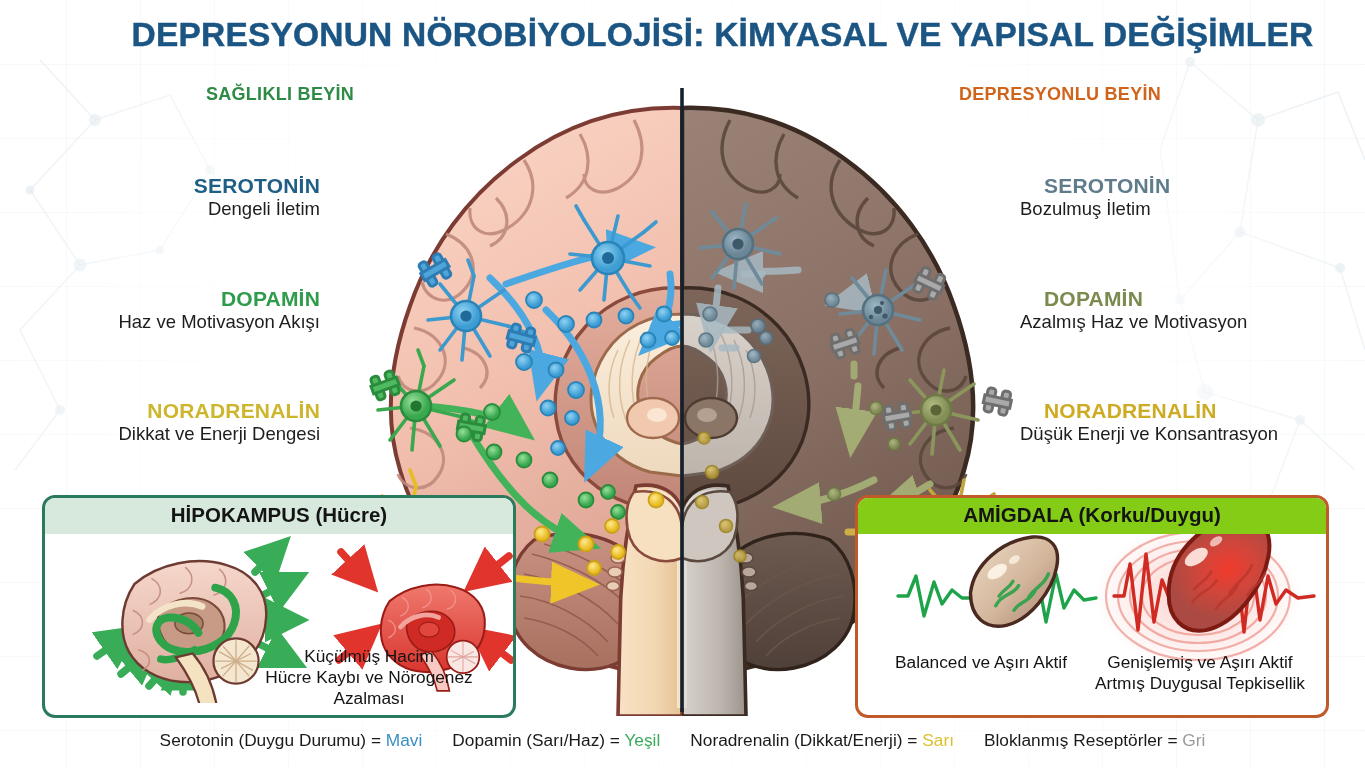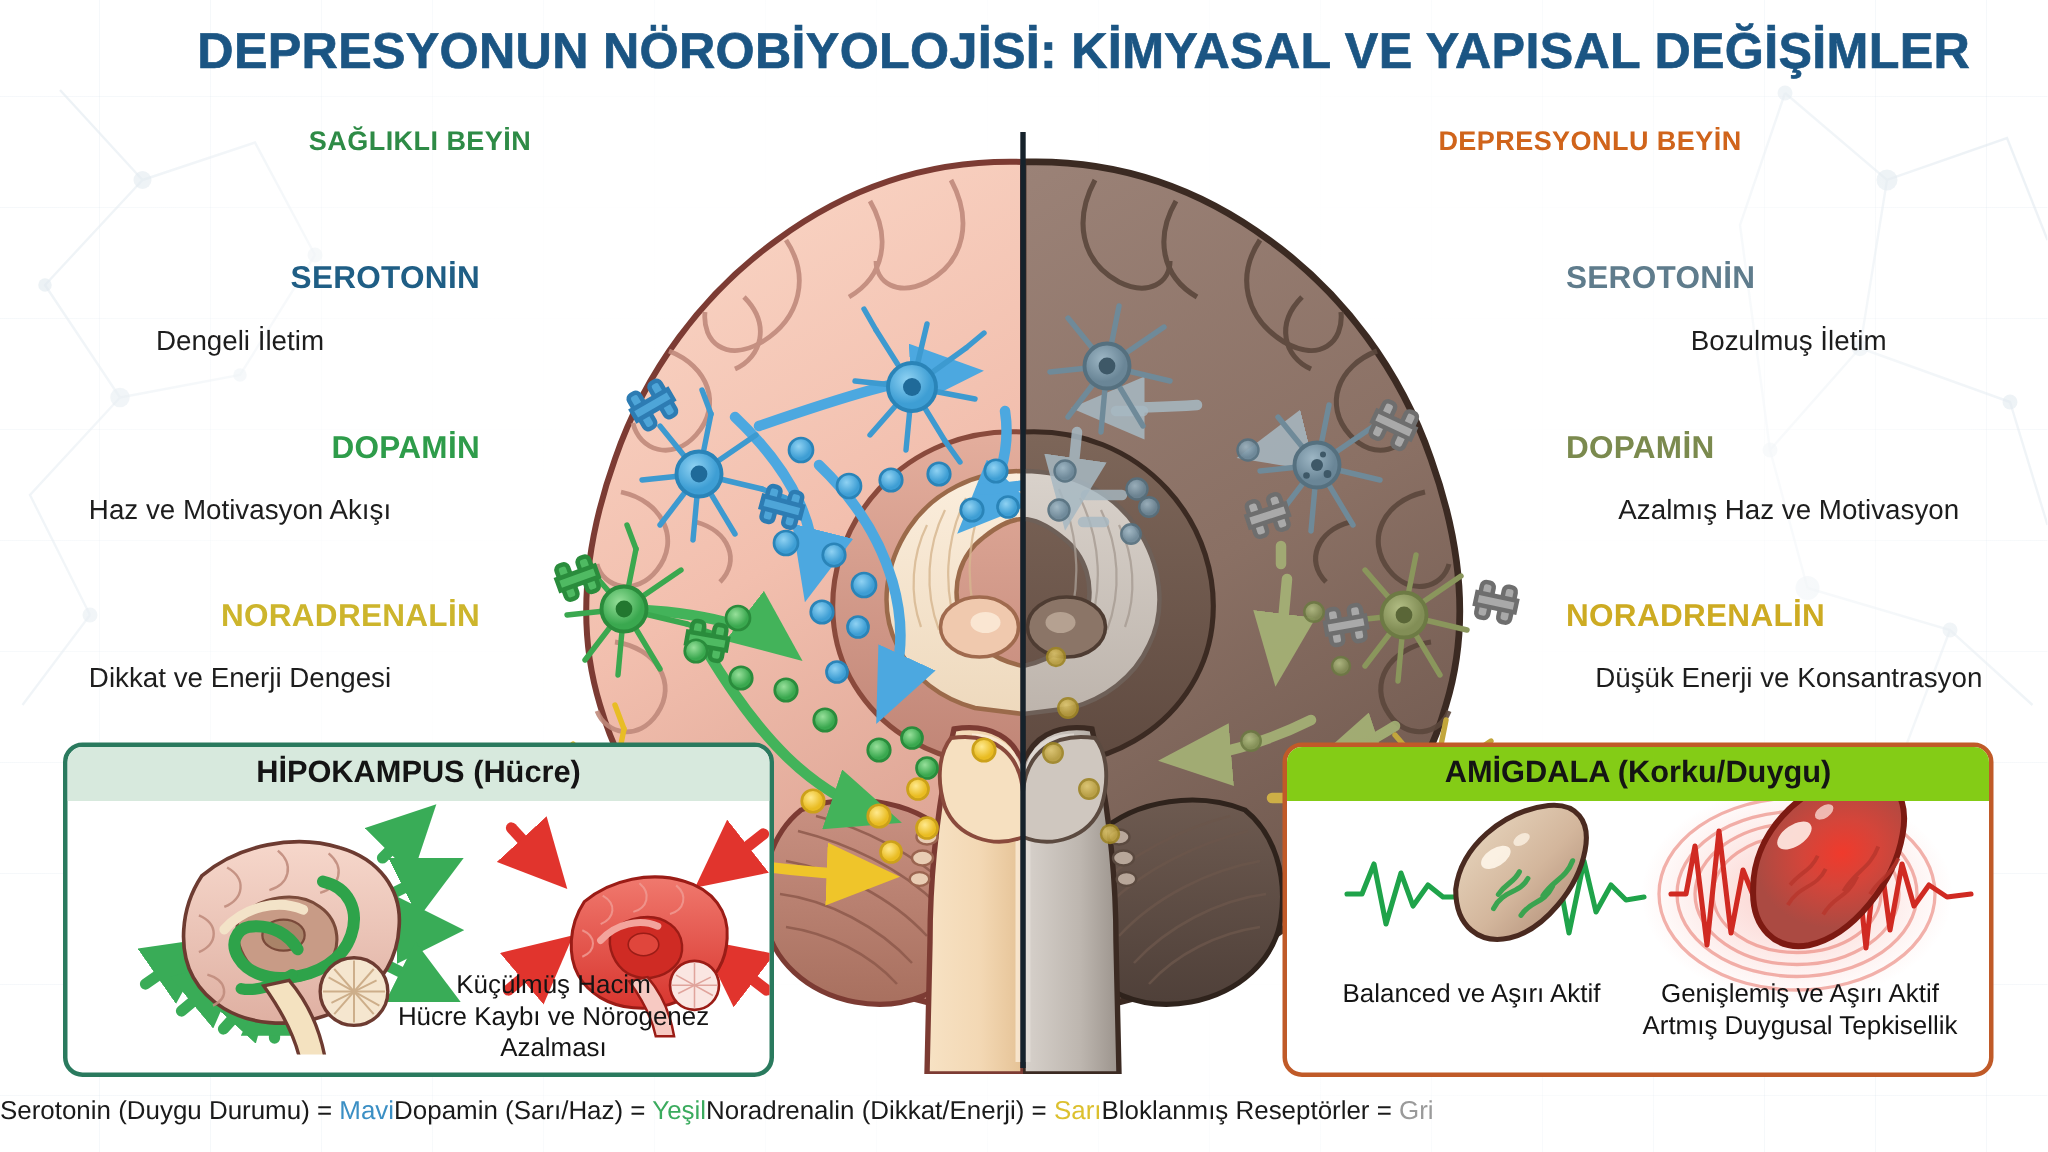--- a/index.html
+++ b/index.html
@@ -36,21 +36,21 @@
   }
 
   
   .side-h{position:absolute;font-size:18px;font-weight:bold;letter-spacing:.3px;}
   .side-h.left{left:100px;top:84px;width:360px;text-align:center;color:#2e8b46;}
   .side-h.right{left:880px;top:84px;width:360px;text-align:center;color:#d0641b;}
 
   
   .nt{position:absolute;}
   .nt .nt-t{font-size:21px;font-weight:bold;line-height:1.06;letter-spacing:.2px;padding-left:24px;}
-  .nt .nt-s{font-size:18.5px;color:#1d1d1d;line-height:1.18;margin-top:19px;text-align:center;}
+  .nt .nt-s{font-size:18.5px;color:#1d1d1d;line-height:1.18;margin-top:1px;}
   .nt.l{text-align:right;width:320px;}
   .nt.r{text-align:left;width:345px;}
 
   
   .brainwrap{position:absolute;left:318px;top:88px;width:728px;height:628px;}
   .brainwrap svg{display:block;}
 
   
   .panel{position:absolute;border-radius:13px;background:#fff;overflow:hidden;}
   .panel .phead{
@@ -61,21 +61,21 @@
   .panel-hipo{left:42px;top:495px;width:468px;height:217px;border:3px solid #2a7a5e;}
   .panel-hipo .phead{background:#d9ead f;background:#d7e9dd;}
   .panel-amig{left:855px;top:495px;width:468px;height:217px;border:3px solid #c05a28;}
   .panel-amig .phead{background:#84cc16;text-align:center;}
 
   .cap{position:absolute;font-size:17.3px;color:#141414;text-align:center;line-height:1.22;}
 
   
   .legend{
     position:absolute;left:0;top:730px;width:1365px;
-    display:flex;align-items:center;
+    display:flex;justify-content:center;align-items:center;gap:30px;
     font-size:17.3px;color:#1a1a1a;
   }
   .legend .li{white-space:nowrap;}
   .legend .li .val{font-weight:normal;}
 </style>
 </head>
 <body>
 
 <div id="stage">
 

